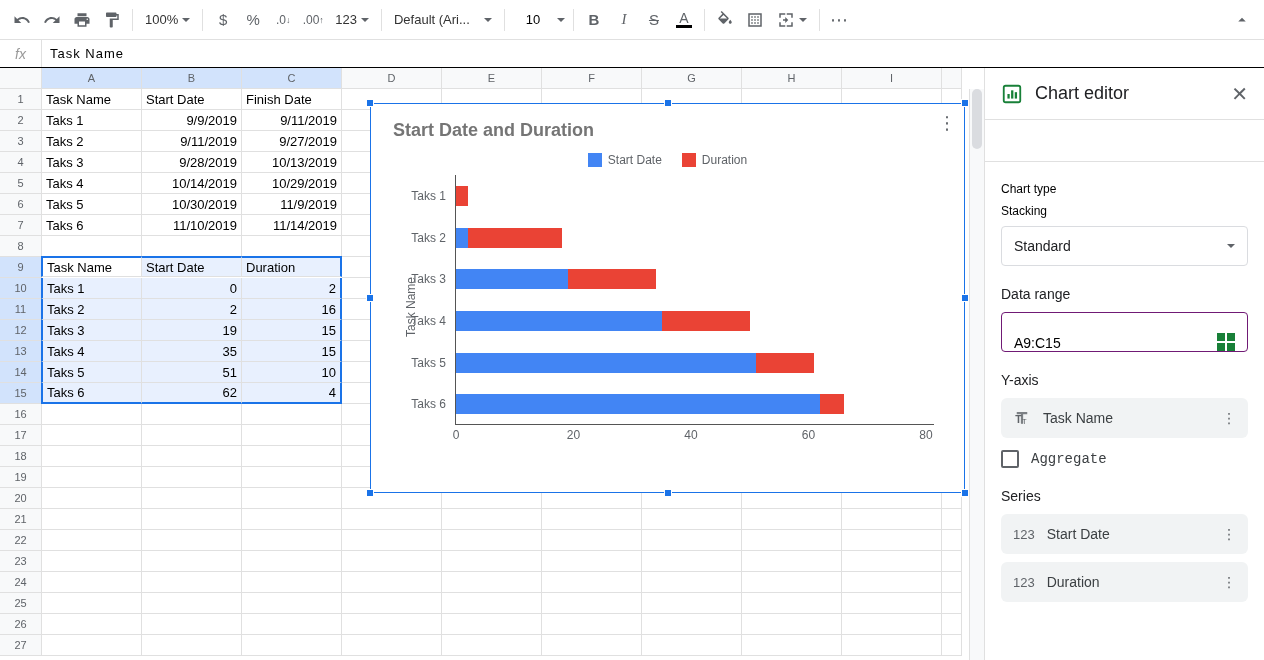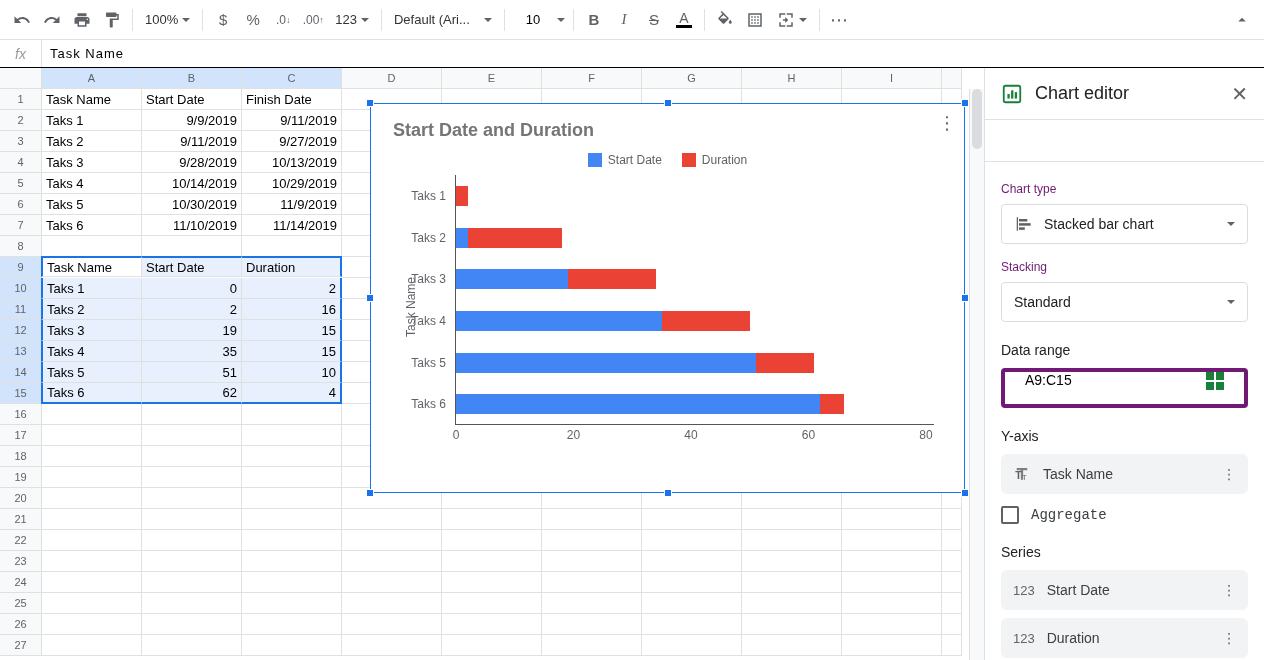--- a/index.html
+++ b/index.html
@@ -216,44 +216,44 @@
   font-size: 14px;
   color: #5f6368;
   cursor: pointer;
 }
 .sb-tab.active { color: #188038; font-weight: 500; border-bottom: 3px solid #188038; }
 .sb-content {
   flex: 1;
   overflow-y: auto;
   padding: 16px;
 }
-.sb-label { font-size: 12px; color: #701a75; margin-bottom: 8px; margin-top: 4px; }
+.sb-label { font-size: 12px; color: #000000; margin-bottom: 8px; margin-top: 4px; }
 .sb-section-title { font-size: 14px; color: #202124; font-weight: 500; margin: 20px 0 10px; }
 .sb-select {
   width: 100%;
   height: 40px;
   border: 1px solid #dadce0;
   border-radius: 4px;
   display: flex;
   align-items: center;
   padding: 0 12px;
   font-size: 14px;
   color: #202124;
   cursor: pointer;
   gap: 10px;
   margin-bottom: 16px;
 }
 .sb-select .caret { margin-left: auto; }
 .sb-input-row {
   display: flex;
-  align-items: flex-start;
+  align-items: flex-end;
   height: 40px;
-  border: 4px solid #701a75;
+  border: 1px solid #701a75;
   border-radius: 4px;
-  padding: 0 20px;
+  padding: 0 12px;
   margin-bottom: 8px;
 }
 .sb-input-row input {
   flex: 1; border: none; font-size: 14px; outline: none;
 }
 .sb-chip {
   width: 100%;
   height: 40px;
   background: #f1f3f4;
   border-radius: 6px;
@@ -777,30 +777,20 @@
           <rect x="11" y="8" width="2.5" height="9" fill="#188038"></rect>
           <rect x="15" y="10" width="2.5" height="7" fill="#188038"></rect>
         </svg>
       <div class="sb-title">Chart editor</div>
       <div class="sb-close">✕</div>
     </div>
     <div class="sb-tabs">
     </div>
     <div class="sb-content">
       <div class="sb-label">Chart type</div>
-      <div class="sb-select">
-        <svg width="20" height="20" viewBox="0 0 24 24">
-            <line x1="4" y1="4" x2="4" y2="20" stroke="#5f6368" stroke-width="1.5"></line>
-            <rect x="6" y="6" width="10" height="3" fill="#5f6368"></rect>
-            <rect x="6" y="11" width="14" height="3" fill="#5f6368"></rect>
-            <rect x="6" y="16" width="7" height="3" fill="#5f6368"></rect>
-          </svg>
-        <span>Stacked bar chart</span>
-          <span class="caret"></span>
-      </div>
       <div class="sb-label">Stacking</div>
       <div class="sb-select">
         <span>Standard</span>
           <span class="caret"></span>
       </div>
       <div class="sb-section-title">Data range</div>
       <div class="sb-input-row">
         <input value="A9:C15" style="">
         <div class="grid-icon">
             <span></span>

